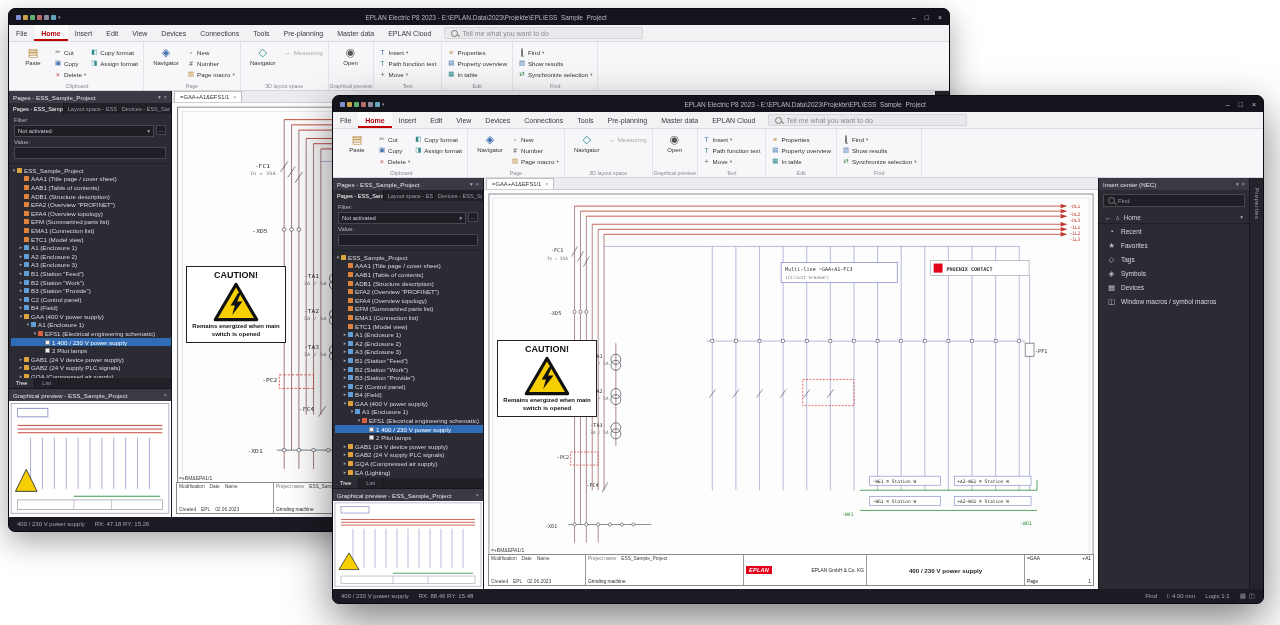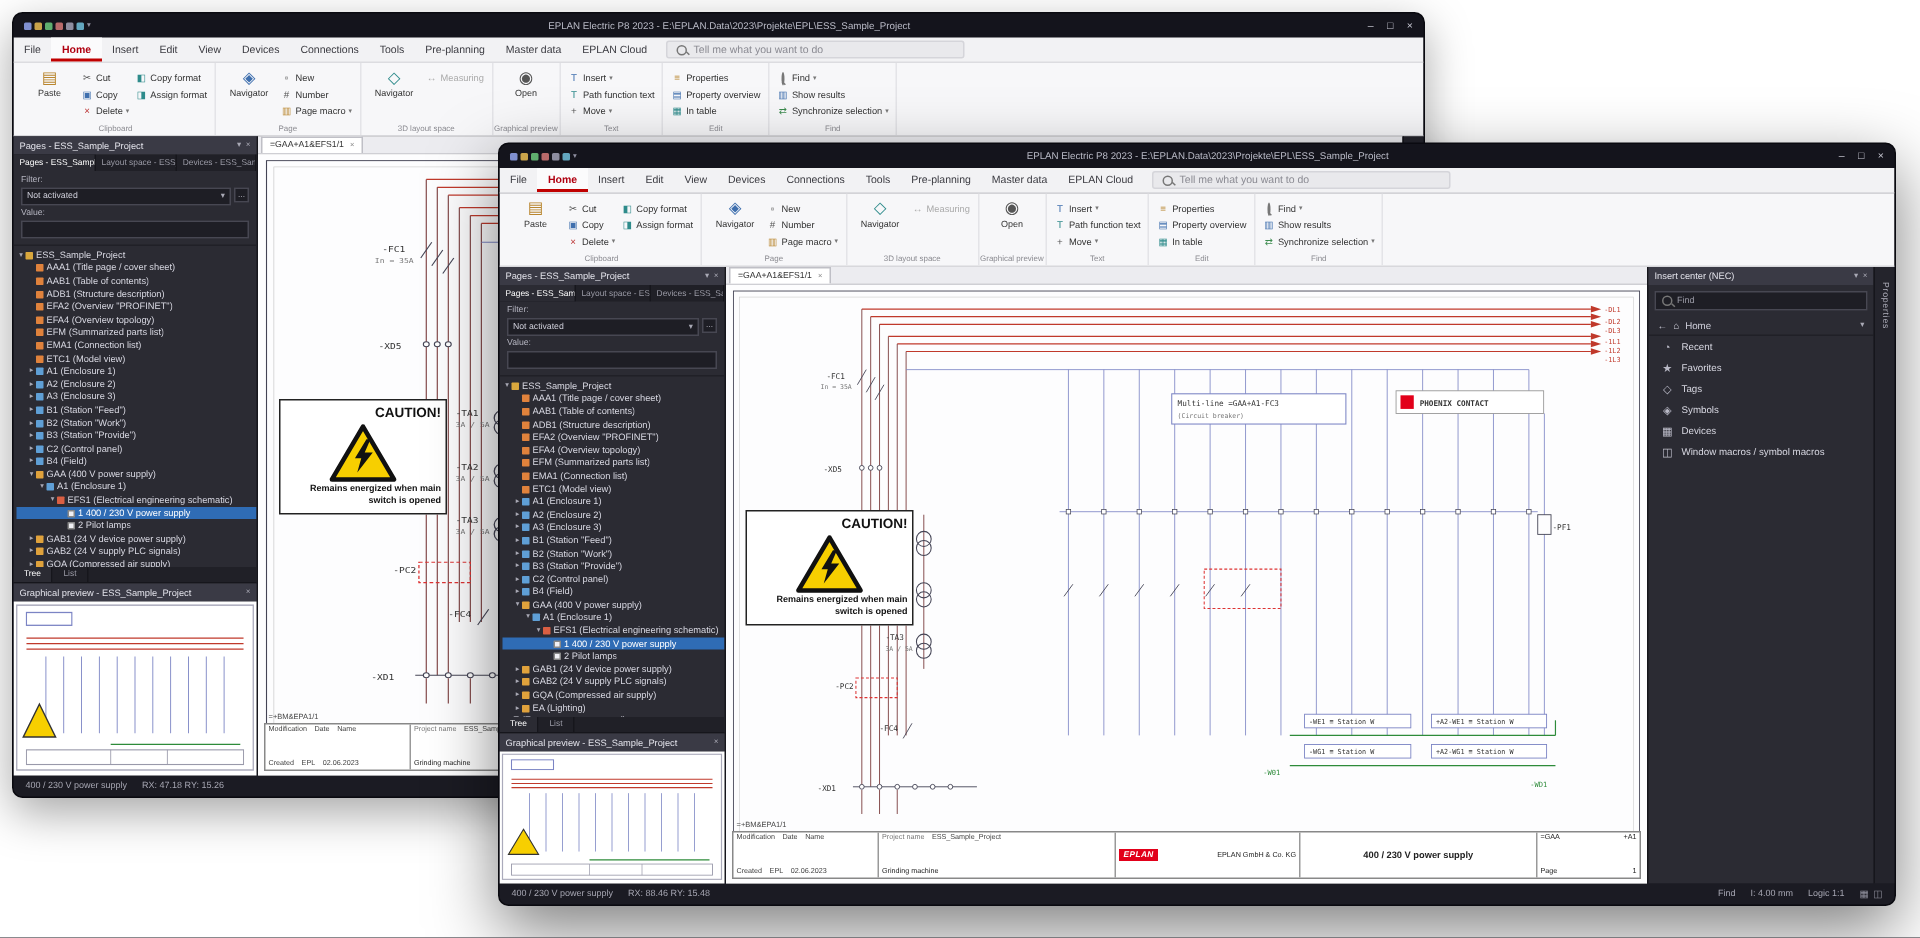--- a/index.html
+++ b/index.html
@@ -85,21 +85,21 @@
   .schem text.gray{fill:#777;font-size:4.4px;}
   .schem text.grn{fill:#2e8b3a;font-size:4.8px;}
   .schem text.big{font-size:6.5px;}
   .schem text.tiny{font-size:4.6px;}
   .wred{stroke:#c0392b;stroke-width:.8;fill:none}
   .wdk{stroke:#7a3b3b;stroke-width:.6;fill:none}
   .wblu{stroke:#7b84c4;stroke-width:.55;fill:none}
   .wthn{stroke:#445;stroke-width:.6;fill:none}
   .wgrn{stroke:#2e8b3a;stroke-width:.8;fill:none}
   .dash{stroke:#d33;stroke-width:.7;fill:none;stroke-dasharray:2 1.4}
-  .caution{position:absolute;left:13px;top:150px;width:112px;background:#fff;border:1.3px solid #222;padding:3px 3px 4px;text-align:right;z-index:3;box-sizing:border-box;}
+  .caution{position:absolute;left:13px;top:150px;width:100px;background:#fff;border:1.3px solid #222;padding:3px 3px 4px;text-align:center;z-index:3;box-sizing:border-box;}
   .win-back .caution{top:163px;left:14px;}
   .caution .ct{font-size:9px;font-weight:bold;color:#111;}
   .caution svg{margin:2px auto 1px;display:block;}
   .caution .cxt{font-size:6px;font-weight:bold;color:#111;line-height:1.25;}
   .tblock{position:absolute;left:4px;right:4px;bottom:3px;height:30px;background:#fff;border:1px solid #888;display:flex;font-size:4.8px;color:#222;z-index:2;}
   .tb-cell{border-right:1px solid #999;padding:1px 2px;display:flex;flex-direction:column;justify-content:space-between;overflow:hidden;}
   .tb-rev{width:92px;flex:0 0 92px;}
   .tblock .r{display:flex;gap:5px;color:#444;white-space:nowrap;}
   .tb-proj{flex:1;min-width:30px;}
   .tb-proj .lab{color:#777;}

